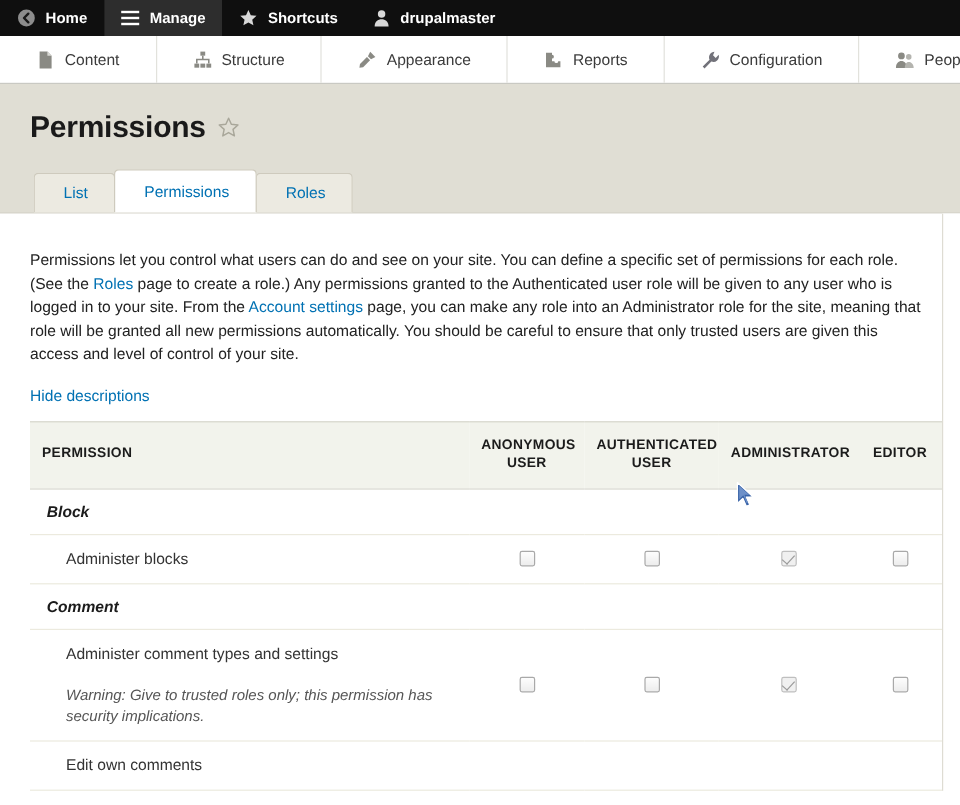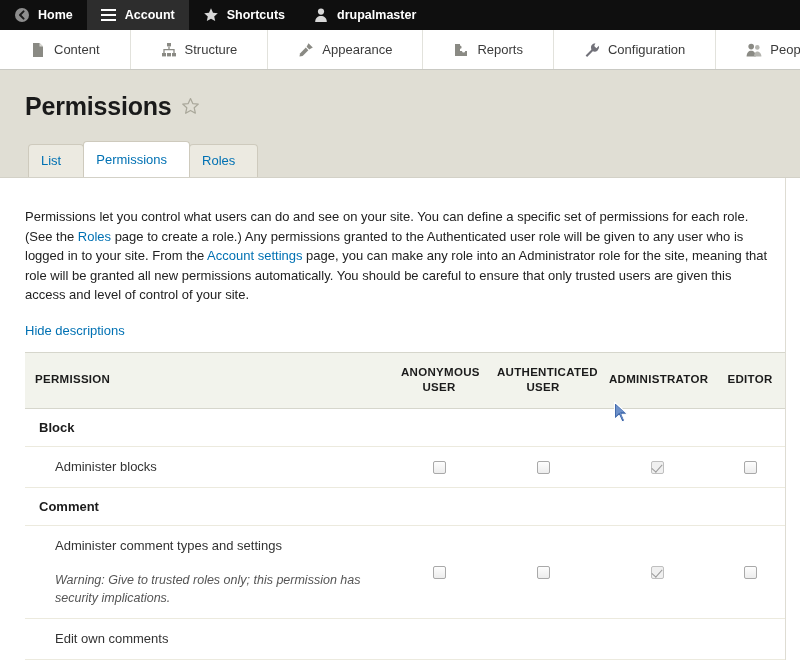--- a/index.html
+++ b/index.html
@@ -97,21 +97,21 @@
     position: relative;
     z-index: 2;
   }
   .tab {
     font-size: 13px;
     color: #0071b3;
     background: #eceaE1;
     border: 1px solid #cecabd;
     border-bottom: none;
     border-radius: 4px 4px 0 0;
-    padding: 8px 22px 9px 12px;
+    padding: 8px 22px 9px 24px;
     margin-right: -1px;
     cursor: pointer;
     position: relative;
     white-space: nowrap;
   }
   .tab.active {
     background: #ffffff;
     color: #0071b3;
     padding-top: 10px;
     padding-bottom: 10px;
@@ -177,20 +177,21 @@
   th.c3 { width: 116px; }
   th.c4 { width: 70px; }
 
   tr.section td {
     background: #ffffff;
     font-size: 13px;
     font-weight: bold;
     color: #1b1b1b;
     padding: 11px 0 11px 14px;
     border-bottom: 1px solid #eceade;
+    font-style: italic;
   }
   tr.perm-row td {
     border-bottom: 1px solid #eceade;
     background: #ffffff;
     vertical-align: middle;
   }
   td.perm-label {
     font-size: 13px;
     color: #333;
     padding: 11px 12px 11px 30px;
@@ -268,21 +269,21 @@
     </span>
     <span>Home</span>
   </div>
 
   <div class="tb-item active">
     <span class="tb-icon ico-hamburger">
       <i></i>
         <i></i>
         <i></i>
     </span>
-    <span>Account</span>
+    <span>Manage</span>
   </div>
 
   <div class="tb-item">
     <span class="tb-icon">
       <svg width="16" height="16" viewBox="0 0 16 16">
         <path d="M8 1.3 L10 5.7 L14.8 6.2 L11.2 9.4 L12.2 14.1 L8 11.7 L3.8 14.1 L4.8 9.4 L1.2 6.2 L6 5.7 Z" fill="#d8d8d8"></path>
       </svg>
     </span>
     <span>Shortcuts</span>
   </div>

